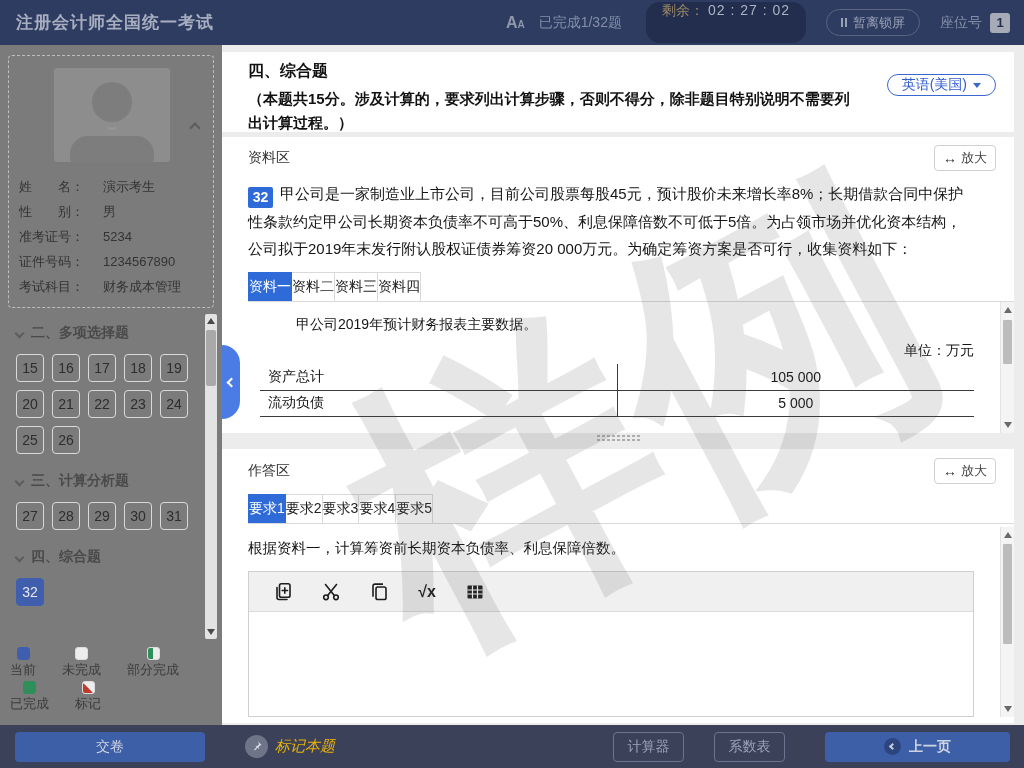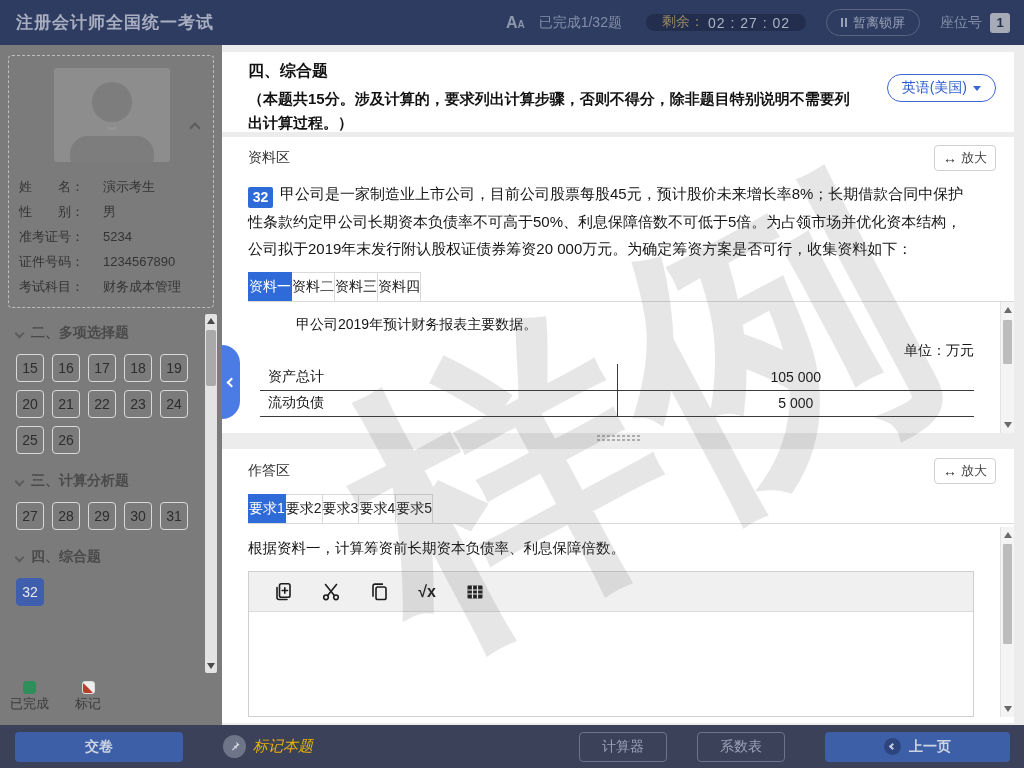--- a/index.html
+++ b/index.html
@@ -6,21 +6,21 @@
   html,body{width:1024px;height:768px;overflow:hidden;background:#ececec;}
   .screen{position:relative;width:1024px;height:768px;background:#ececec;}
 
   
   .topbar{position:absolute;top:0;left:0;right:0;height:45px;background:#2e3c62;display:flex;align-items:center;padding:0 14px 0 16px;}
   .topbar-title{font-size:17px;font-weight:700;color:#a8aec0;letter-spacing:1px;margin-right:auto;}
   .font-icon{color:#8f97ab;font-weight:700;display:flex;align-items:flex-end;margin-right:14px;}
   .font-icon .big{font-size:16px;line-height:16px;}
   .font-icon .small{font-size:10px;line-height:12px;}
   .progress-text{font-size:14px;color:#848ea6;margin-right:24px;}
-  .timer-pill{height:17px;border-radius:14px;background:#232d4d;display:flex;align-items:flex-end;padding:0 16px;margin-right:20px;font-size:14px;}
+  .timer-pill{height:41px;border-radius:14px;background:#232d4d;display:flex;align-items:flex-start;padding:0 16px;margin-right:20px;font-size:14px;}
   .timer-label{color:#9b8a63;margin-right:4px;}
   .timer-value{color:#aab3c6;letter-spacing:1px;}
   .lock-btn{height:27px;border-radius:14px;border:1px solid #5b6480;background:transparent;display:flex;align-items:center;padding:0 14px;margin-right:20px;color:#99a1b4;font-size:13px;cursor:pointer;}
   .pause-glyph{display:inline-flex;gap:2px;margin-right:6px;}
   .pause-glyph i{display:block;width:2px;height:9px;background:#99a1b4;}
   .seat-wrap{display:flex;align-items:center;gap:8px;}
   .seat-label{font-size:14px;color:#848ea6;}
   .seat-badge{width:20px;height:20px;border-radius:3px;background:#a6abb7;color:#252f4e;font-size:13px;font-weight:700;display:flex;align-items:center;justify-content:center;}
 
   
@@ -73,21 +73,21 @@
   .collapse-handle .chev{color:#fff;width:7px;height:7px;}
 
   
   .main{position:absolute;left:222px;top:0;right:0;bottom:0;background:#ececec;padding:7px 10px 2px 0;display:flex;flex-direction:column;}
   .watermark{position:absolute;left:118px;top:220px;z-index:25;font-size:300px;font-weight:700;color:rgba(90,90,90,0.15);transform:rotate(-28deg);white-space:nowrap;pointer-events:none;line-height:1;}
 
   .panel{background:#fff;position:relative;}
   .panel-q{flex:none;height:80px;padding:9px 150px 0 26px;margin-bottom:5px;}
   .q-sec-title{font-size:16px;font-weight:700;color:#111;margin-bottom:5px;}
   .q-note{font-size:15px;font-weight:600;color:#111;line-height:24px;}
-  .lang-btn{position:absolute;right:18px;top:22px;height:28px;border-radius:15px;border:1.5px solid #3a66d1;background:#fff;color:#2f5cd0;font-size:14px;display:flex;align-items:center;gap:6px;padding:4px 14px;cursor:pointer;}
+  .lang-btn{position:absolute;right:18px;top:22px;height:22px;border-radius:15px;border:1.5px solid #3a66d1;background:#fff;color:#2f5cd0;font-size:14px;display:flex;align-items:center;gap:6px;padding:4px 14px;cursor:pointer;}
   .caret-down{width:0;height:0;border-left:4px solid transparent;border-right:4px solid transparent;border-top:5px solid #3a66d1;}
 
   .panel-materials{flex:none;height:296px;padding:8px 0 0 26px;display:flex;flex-direction:column;}
   .zone-head{display:flex;align-items:center;justify-content:space-between;padding-right:18px;}
   .zone-title{font-size:14px;color:#333;}
   .zoom-btn{height:26px;border:1px solid #d0d0d0;border-radius:4px;background:#fff;color:#444;font-size:13px;display:flex;align-items:center;gap:4px;padding:0 8px;cursor:pointer;}
   .zoom-arrow{font-size:14px;color:#333;}
   .q-text{margin-top:9px;font-size:15px;line-height:27px;color:#151515;font-weight:500;padding-right:40px;}
   .q-badge{display:inline-flex;align-items:center;justify-content:center;width:25px;height:21px;background:#2f6bd8;color:#fff;font-size:14px;font-weight:700;border-radius:2px;margin-right:7px;vertical-align:-3px;}
   .tabs{display:flex;margin-top:10px;border-bottom:1px solid #d9d9d9;padding-right:18px;}
@@ -120,26 +120,26 @@
   .editor-toolbar{flex:none;height:40px;background:#f0f0f0;border-bottom:1px solid #d9d9d9;display:flex;align-items:center;gap:24px;padding:0 10px 0 22px;}
   .tool-btn{display:flex;align-items:center;justify-content:center;width:24px;height:24px;cursor:pointer;color:#1d1d1d;}
   .tool-btn svg{display:block;}
   .sqrt-glyph{font-size:16px;font-weight:700;color:#1d1d1d;font-style:normal;}
   .editor-area{flex:1;background:#fff;}
   .ans-vscroll{top:78px;bottom:6px;}
   .ans-vscroll .thumb{top:17px;height:100px;}
 
   
   .bottombar{position:absolute;left:0;right:0;bottom:0;height:43px;background:#3a4158;display:flex;align-items:center;padding:0 14px 0 15px;}
-  .btn-submit{width:168px;height:30px;border:none;border-radius:4px;background:#3d5fa8;color:#ccd3e2;font-size:14px;font-weight:700;cursor:pointer;}
+  .btn-submit{width:190px;height:30px;border:none;border-radius:4px;background:#3d5fa8;color:#ccd3e2;font-size:14px;font-weight:400;cursor:pointer;}
   .mark-wrap{display:flex;align-items:center;gap:7px;margin-left:40px;cursor:pointer;}
   .mark-circle{width:23px;height:23px;border-radius:50%;background:#6e7589;display:flex;align-items:center;justify-content:center;}
   .mark-label{font-size:15px;color:#eab308;font-style:italic;}
   .bb-spacer{flex:1;}
-  .btn-outline{width:88px;height:30px;border:1px solid #6a7390;border-radius:4px;background:transparent;color:#9aa2b8;font-size:14px;cursor:pointer;margin-left:30px;}
+  .btn-outline{width:71px;height:30px;border:1px solid #6a7390;border-radius:4px;background:transparent;color:#9aa2b8;font-size:14px;cursor:pointer;margin-left:30px;}
   .btn-prev{width:185px;height:30px;border:none;border-radius:4px;background:#3d5fa8;color:#ccd3e2;font-size:14px;font-weight:600;display:flex;align-items:center;justify-content:center;gap:8px;margin-left:40px;cursor:pointer;}
   .prev-circle{width:17px;height:17px;border-radius:50%;background:rgba(15,23,48,.35);display:flex;align-items:center;justify-content:center;}
   .prev-circle .chev{width:5px;height:5px;color:#c5cbdb;border-width:2px;}
 </style>
 </head>
 <body>
 
 <div class="screen">
 
   <header class="topbar">
@@ -243,20 +243,34 @@
           </div>
         </div>
         <div class="side-scrollbar">
           <i class="arr-up"></i>
           <div class="thumb"></div>
           <i class="arr-down"></i>
         </div>
       </div>
 
       <div class="legend">
+        <div class="legend-row">
+          <div class="legend-item">
+            <span class="legend-sq current"></span>
+            <span class="legend-label">当前</span>
+          </div>
+          <div class="legend-item">
+            <span class="legend-sq incomplete"></span>
+            <span class="legend-label">未完成</span>
+          </div>
+          <div class="legend-item">
+            <span class="legend-sq partial"></span>
+            <span class="legend-label">部分完成</span>
+          </div>
+        </div>
         <div class="legend-row">
           <div class="legend-item">
             <span class="legend-sq complete"></span>
             <span class="legend-label">已完成</span>
           </div>
           <div class="legend-item">
             <span class="legend-sq marked"></span>
             <span class="legend-label">标记</span>
           </div>
         </div>

